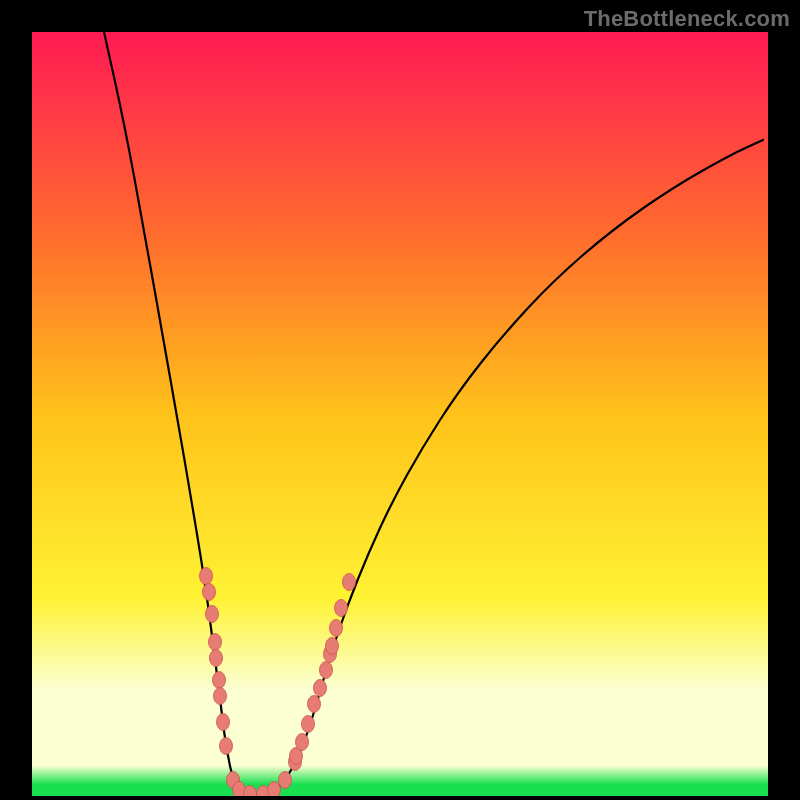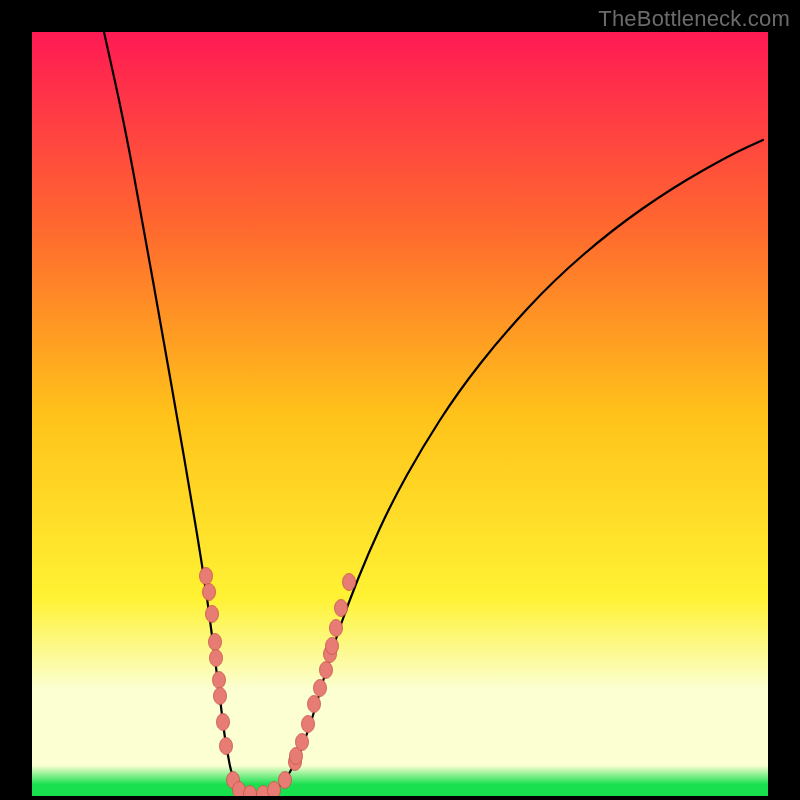--- a/index.html
+++ b/index.html
@@ -16,21 +16,21 @@
     width: 800px;
     height: 800px;
     background: #000;
   }
   .watermark {
     position: absolute;
     top: 6px;
     right: 10px;
     color: #6b6b6b;
     font-size: 22px;
-    font-weight: 400;
+    font-weight: 700;
     letter-spacing: 0.2px;
     user-select: none;
   }
   .plot {
     position: absolute;
     left: 32px;
     top: 32px;
     width: 736px;
     height: 764px;
   }

